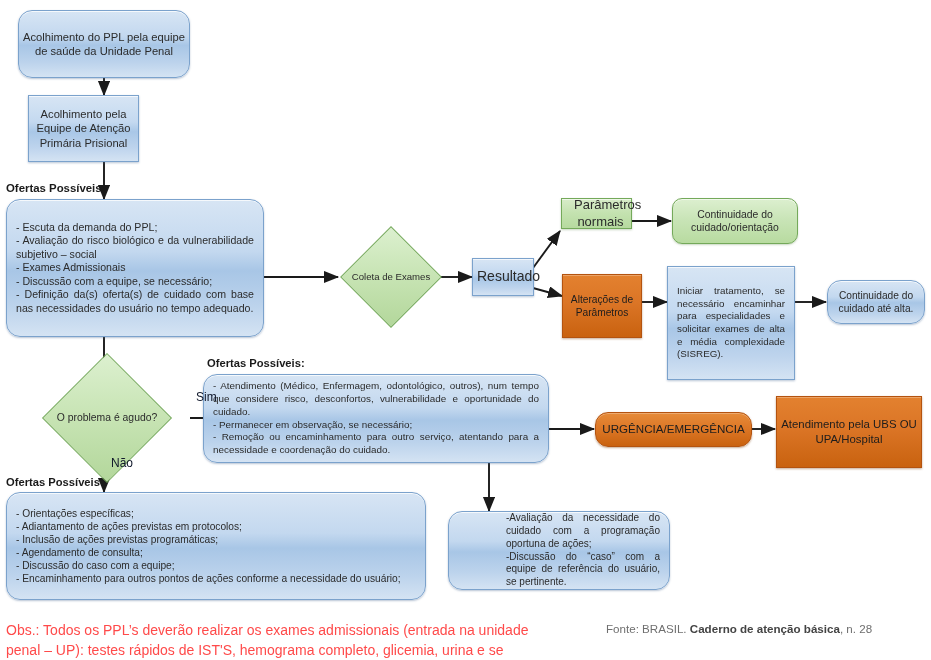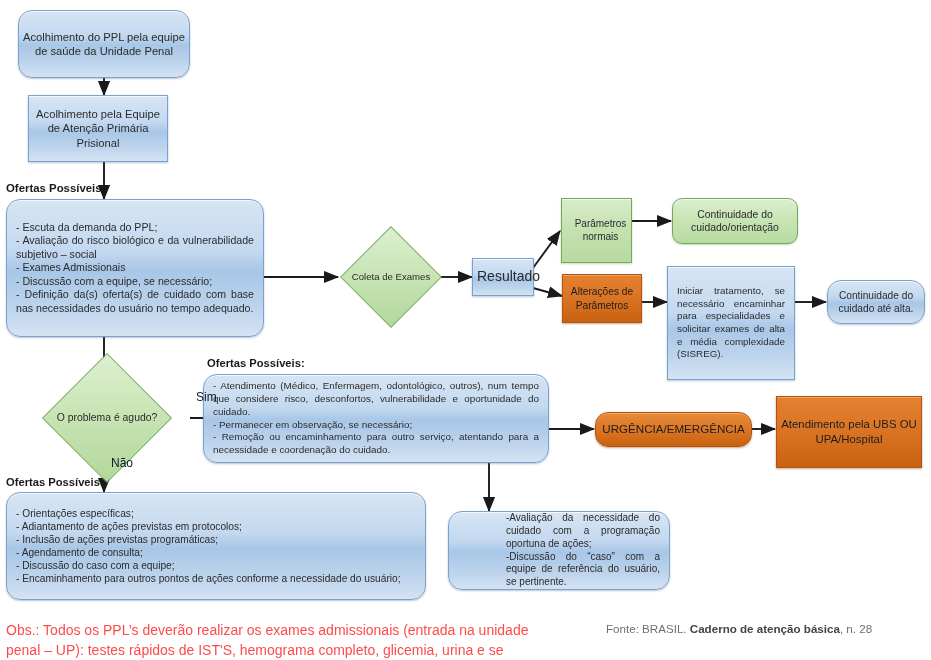--- a/index.html
+++ b/index.html
@@ -174,21 +174,21 @@
       <path d="M752,429 L775,429"></path>
 
       <path d="M489,463 L489,511"></path>
     </g>
   </svg>
 
   <div class="node blue-round" style="left:18px; top:10px; width:172px; height:68px; font-size:11.2px;">
     <span class="txt">Acolhimento do PPL pela equipe de saúde da Unidade Penal</span>
   </div>
 
-  <div class="node blue-sharp" style="left:28px; top:95px; width:140px; height:67px; font-size:11.2px;justify-content:flex-end;">
+  <div class="node blue-sharp" style="left:28px; top:95px; width:111px; height:67px; font-size:11.2px;justify-content:flex-end;">
     <span class="txt">Acolhimento pela Equipe de Atenção Primária Prisional</span>
   </div>
 
   <div class="caption" style="left:6px; top:182px; font-size:11.4px;">
     <span>Ofertas Possíveis:</span>
   </div>
 
   <div class="node blue-round list-node just" style="left:6px; top:199px; width:258px; height:138px; font-size:10.6px;">
     <span class="txt" style="white-space:pre-line;">- Escuta da demanda do PPL;
 - Avaliação do risco biológico e da vulnerabilidade subjetivo – social
@@ -199,29 +199,29 @@
 
   <div class="diamond" style="left:341px; top:230px; width:100px; height:94px;">
     <div class="dia-shape" style="left:14px; top:11px; width:72px; height:72px;"></div>
     <div class="dia-label" style="font-size:9.6px;">Coleta de Exames</div>
   </div>
 
   <div class="node blue-sharp" style="left:472px; top:258px; width:62px; height:38px; font-size:14px;">
     <span class="txt">Resultado</span>
   </div>
 
-  <div class="node green-sharp" style="left:561px; top:198px; width:71px; height:65px; font-size:10px;padding-left:8px;">
+  <div class="node green-sharp" style="left:561px; top:198px; width:71px; height:31px; font-size:13px;padding-left:8px;">
     <span class="txt">Parâmetros normais</span>
   </div>
 
   <div class="node green-round" style="left:672px; top:198px; width:126px; height:46px; font-size:10.4px;">
     <span class="txt">Continuidade do cuidado/orientação</span>
   </div>
 
-  <div class="node orange-sharp" style="left:562px; top:274px; width:80px; height:49px; font-size:10.2px;">
+  <div class="node orange-sharp" style="left:562px; top:274px; width:80px; height:64px; font-size:10.2px;">
     <span class="txt">Alterações de Parâmetros</span>
   </div>
 
   <div class="node blue-sharp list-node just" style="left:667px; top:266px; width:128px; height:114px; font-size:9.8px;">
     <span class="txt">Iniciar tratamento, se necessário encaminhar para especialidades e solicitar exames de alta e média complexidade (SISREG).</span>
   </div>
 
   <div class="node blue-round" style="left:827px; top:280px; width:98px; height:44px; font-size:10.2px;">
     <span class="txt">Continuidade do cuidado até alta.</span>
   </div>

